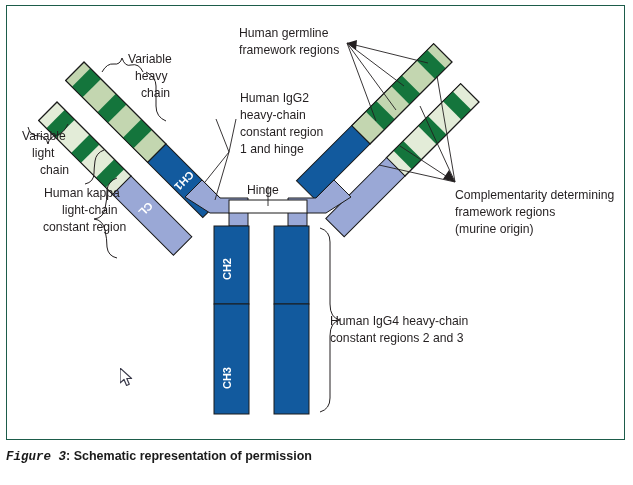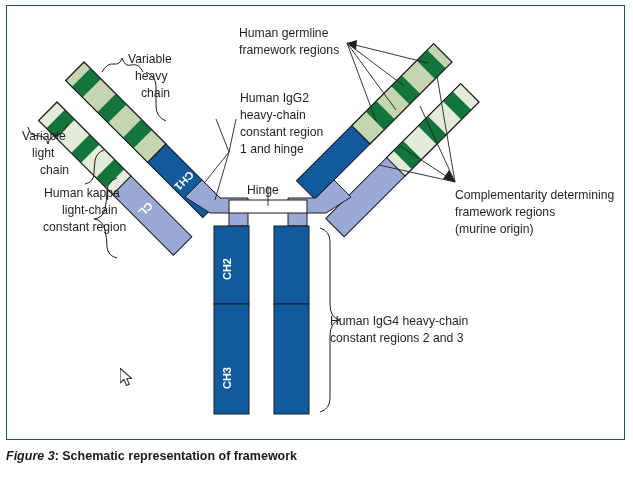--- a/index.html
+++ b/index.html
@@ -1,21 +1,21 @@
 <!DOCTYPE html>
 <html><head>
 <meta charset="utf-8">
 <style>
   html,body{margin:0;padding:0;background:#ffffff;}
   body{width:633px;height:485px;font-family:"Liberation Sans",sans-serif;overflow:hidden;position:relative;}
   #root{position:relative;width:633px;height:485px;}
   .figbox{position:absolute;left:6px;top:5px;width:619px;height:435px;border:1.3px solid #1d5c4a;box-sizing:border-box;background:#fff;}
   .cap{position:absolute;left:6px;color:#1a1a1a;font-family:"Liberation Sans",sans-serif;}
   #cap1{top:449px;font-size:12.5px;font-weight:bold;}
-  #cap1 .it{font-style:italic;}
+  #cap1 .it{font-style:italic;font-family:Liberation Mono, monospace;}
   #cap2{top:466px;font-size:12.3px;font-weight:normal;}
   svg{position:absolute;left:0;top:0;}
   .lbl{font-family:"Liberation Sans",sans-serif;font-size:12.2px;fill:#231f20;}
   .chtxt{font-family:"Liberation Sans",sans-serif;font-size:11px;font-weight:bold;fill:#ffffff;}
   .brace{fill:none;stroke:#231f20;stroke-width:1;}
   .leader{fill:none;stroke:#231f20;stroke-width:0.9;}
   .cursor{position:absolute;width:14px;height:20px;pointer-events:none;}
 </style>
 </head>
 <body>
@@ -179,15 +179,15 @@
       <text class="lbl" x="330" y="325">Human IgG4 heavy-chain</text>
       <text class="lbl" x="330" y="342">constant regions 2 and 3</text>
     </g>
 
   </svg>
 
   <svg class="cursor" id="cursor" viewBox="0 0 14 20" style="left: 120px; top: 368px;">
     <polygon points="0,0 0,15 4,11.5 6.6,17.5 9.3,16.3 6.8,10.5 11.6,10.5" fill="#ffffff" stroke="#3a3a4a" stroke-width="1.2" stroke-linejoin="round"></polygon>
   </svg>
 
-  <div class="cap" id="cap1"><span class="it">Figure 3</span><span>: </span><span>Schematic representation of framework</span></div>
+  <div class="cap" id="cap1"><span class="it">Figure 3</span><span>: </span><span>Schematic representation of permission</span></div>
 
 </div>
 
 </body></html>

